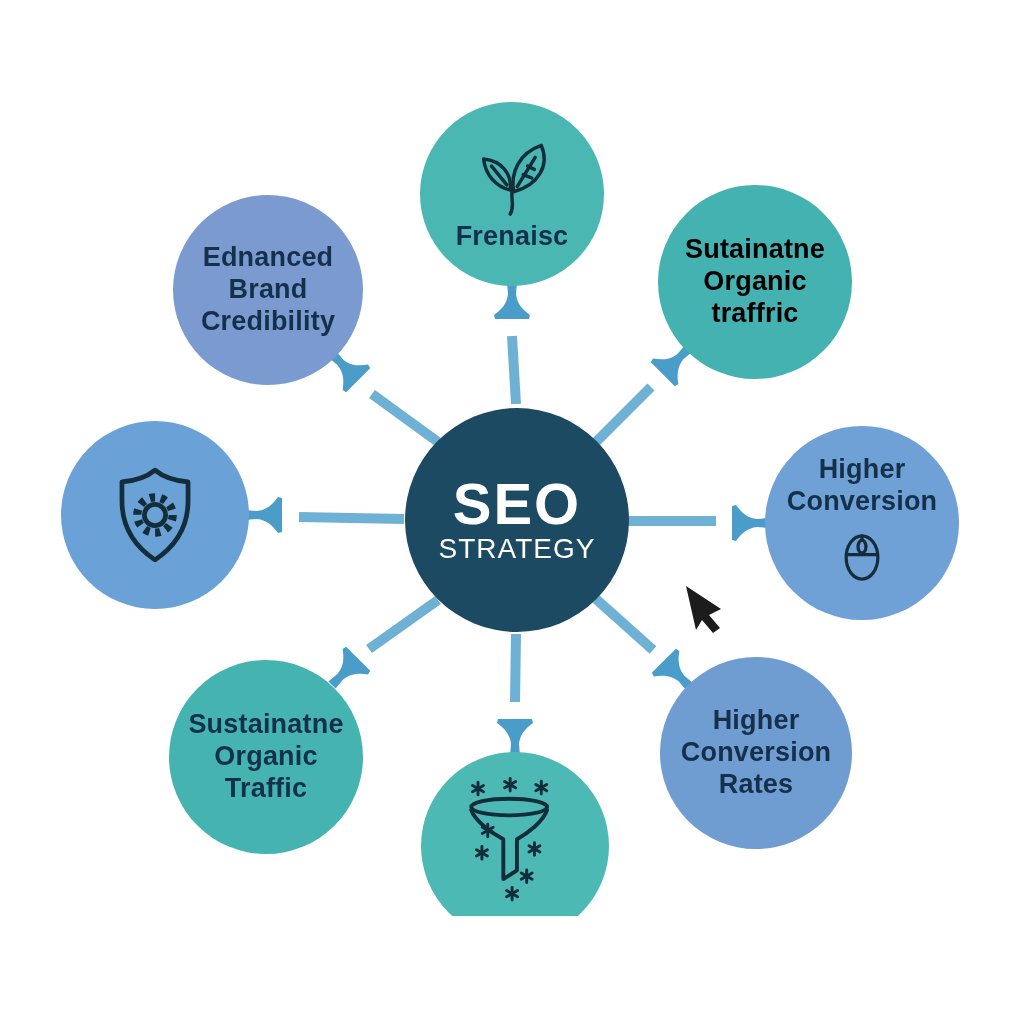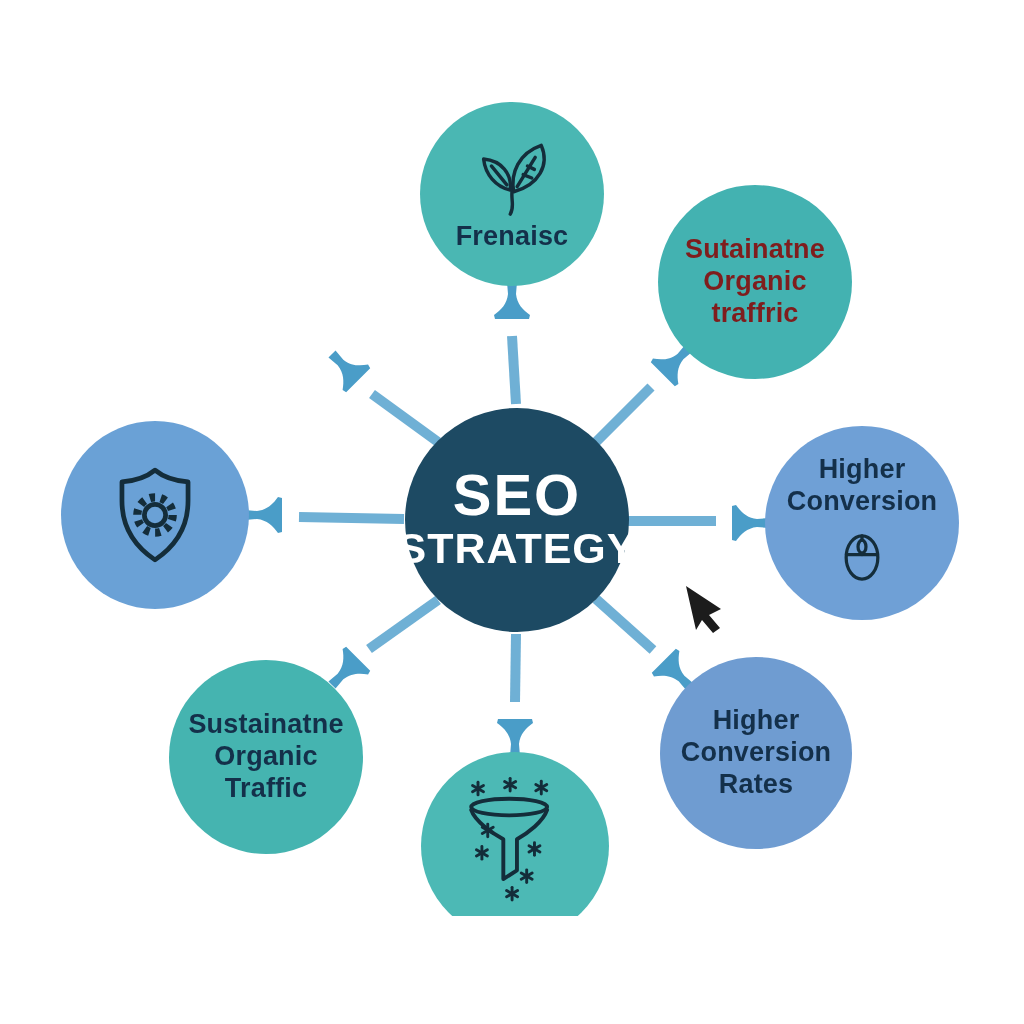--- a/index.html
+++ b/index.html
@@ -46,22 +46,22 @@
     justify-content: center;
     text-align: center;
   }
   .center-line1 {
     font-weight: 700;
     font-size: 58px;
     letter-spacing: 2px;
     line-height: 1.0;
   }
   .center-line2 {
-    font-weight: 700;
-    font-size: 43px;
+    font-weight: 400;
+    font-size: 28px;
     letter-spacing: 1px;
     line-height: 1.15;
   }
   .spoke { stroke-width: 10; fill: none; }
   .icon-stroke { fill: none; stroke: currentColor; stroke-linecap: round; stroke-linejoin: round; }
 </style>
 </head>
 <body>
 
 <div class="canvas">
@@ -100,21 +100,21 @@
           <path d="M53 64 C36 60 24 46 22 28 C43 30 55 45 53 64 Z"></path>
           <path d="M49 58 L31 36"></path>
           <path d="M55 66 C54 76 58 84 53 92"></path>
         </g>
       </svg>
     </span>
     <span class="label" style="color: rgb(20, 48, 74);">Frenaisc</span>
   </div>
 
   <div class="node" style="left: 658px; top: 185px; width: 194px; height: 194px; background-color: rgb(67, 178, 177);">
-    <span class="label" style="color: #7f1d1d;">Sutainatne
+    <span class="label" style="color: #000000;">Sutainatne
 Organic
 traffric</span>
   </div>
 
   <div class="node" style="left: 765px; top: 426px; width: 194px; height: 194px; background-color: rgb(111, 160, 214);">
     <span class="label" style="color: rgb(20, 48, 74);">Higher
 Conversion</span>
     <span class="icon" style="margin-top: 2px; color: rgb(20, 45, 58);">
       <svg width="72" height="72" viewBox="0 0 100 100">
         <g class="icon-stroke" stroke-width="4.5">
@@ -171,20 +171,25 @@
       <svg width="118" height="118" viewBox="0 0 100 100">
         <g class="icon-stroke">
           <path stroke-width="4" d="M50 12 C56 17 66 21 78 22 L78 38 C78 60 68 76 50 88 C32 76 22 60 22 38 L22 22 C34 21 44 17 50 12 Z"></path>
           <circle stroke-width="4" cx="50" cy="50" r="9"></circle>
           <circle stroke-width="7" stroke-linecap="butt" stroke-dasharray="4.5 4.9" cx="50" cy="50" r="15"></circle>
         </g>
       </svg>
     </span>
   </div>
 
+  <div class="node" style="left: 173px; top: 195px; width: 190px; height: 190px; background-color: rgb(123, 155, 208);">
+    <span class="label" style="color: rgb(20, 48, 74);">Ednanced
+Brand
+Credibility</span>
+  </div>
 
   <div class="center-node" style="left: 405px; top: 408px; width: 224px; height: 224px; background-color: rgb(29, 74, 99);">
     <span class="center-line1" style="color: rgb(255, 255, 255);">SEO</span>
     <span class="center-line2" style="color: rgb(255, 255, 255);">STRATEGY</span>
   </div>
 
   <svg class="layer" viewBox="0 0 1024 1024" aria-hidden="true">
     <path d="M686 586 L696 630 L702 620 L713 633 L720 628 L709 615 L721 609 Z" style="fill: rgb(28, 28, 28);"></path>
   </svg>
 

